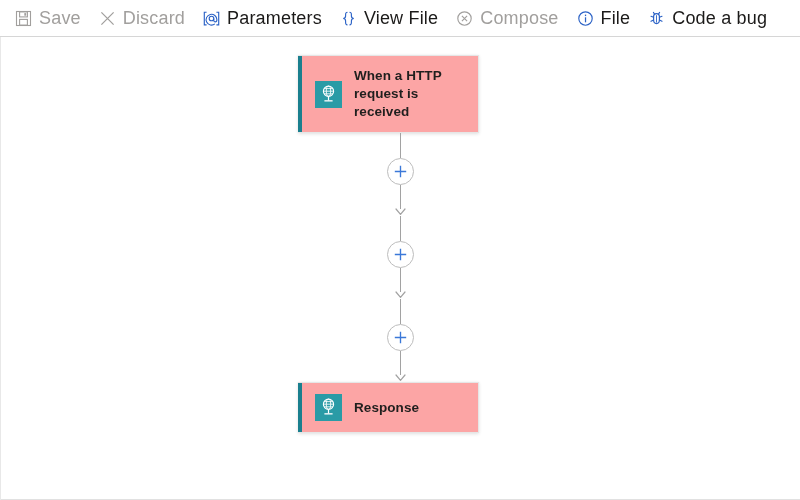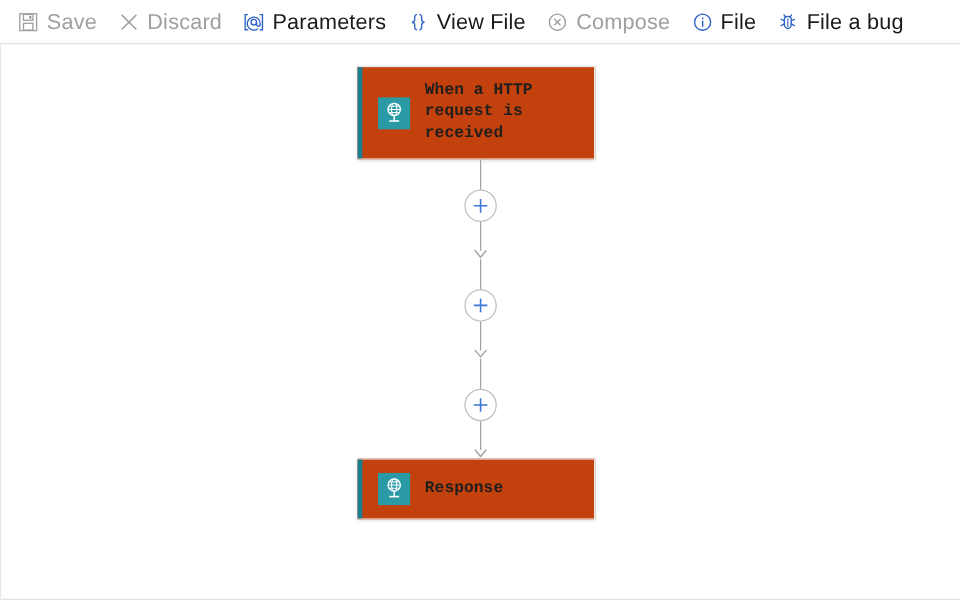--- a/index.html
+++ b/index.html
@@ -85,30 +85,29 @@
   .flow {
     position: absolute;
     left: 297px;
     top: 18px;
     width: 205px;
   }
 
   
   .node {
     position: relative;
-    width: 198px;
-    background: #c2410c;
+    width: 181px;
+    background: #fca5a5;
     border: 1px solid #e6e6e6;
     border-left: none;
     box-sizing: border-box;
     box-shadow: 0 1.2px 3.2px rgba(0,0,0,0.13), 0 0.2px 0.8px rgba(0,0,0,0.10);
     display: flex;
     align-items: center;
     cursor: pointer;
-    font-family: Liberation Mono, monospace;
   }
   .node-accent {
     position: absolute;
     left: 0;
     top: 0;
     bottom: 0;
     width: 4px;
   }
   .node-inner {
     display: flex;
@@ -241,21 +240,21 @@
 
     <div class="tb-item">
       <span class="tb-ico">
         <svg width="17" height="17" viewBox="0 0 17 17" fill="none">
           <path d="M5.6 6.5 C5.6 4.8 6.9 3.6 8.5 3.6 C10.1 3.6 11.4 4.8 11.4 6.5 L11.4 9.8 C11.4 12 10.1 13.6 8.5 13.6 C6.9 13.6 5.6 12 5.6 9.8 Z" stroke="#2b62c6" stroke-width="1.15" fill="none"></path>
           <path d="M6.6 4.3 L5.4 2.4 M10.4 4.3 L11.6 2.4" stroke="#2b62c6" stroke-width="1.1" stroke-linecap="round"></path>
           <path d="M5.6 7.3 L3.0 6.2 M5.6 9.9 L3.0 11.3 M11.4 7.3 L14.0 6.2 M11.4 9.9 L14.0 11.3" stroke="#2b62c6" stroke-width="1.1" stroke-linecap="round"></path>
           <path d="M8.5 5.2 L8.5 12.6" stroke="#2b62c6" stroke-width="0.9"></path>
         </svg>
       </span>
-      <span class="tb-label">File a bug</span>
+      <span class="tb-label">Code a bug</span>
     </div>
 
   </div>
 
   <div class="canvas">
 
     <div class="flow">
 
       <div class="node two-line">
         <div class="node-accent" style="background:#1a7f8e"></div>

